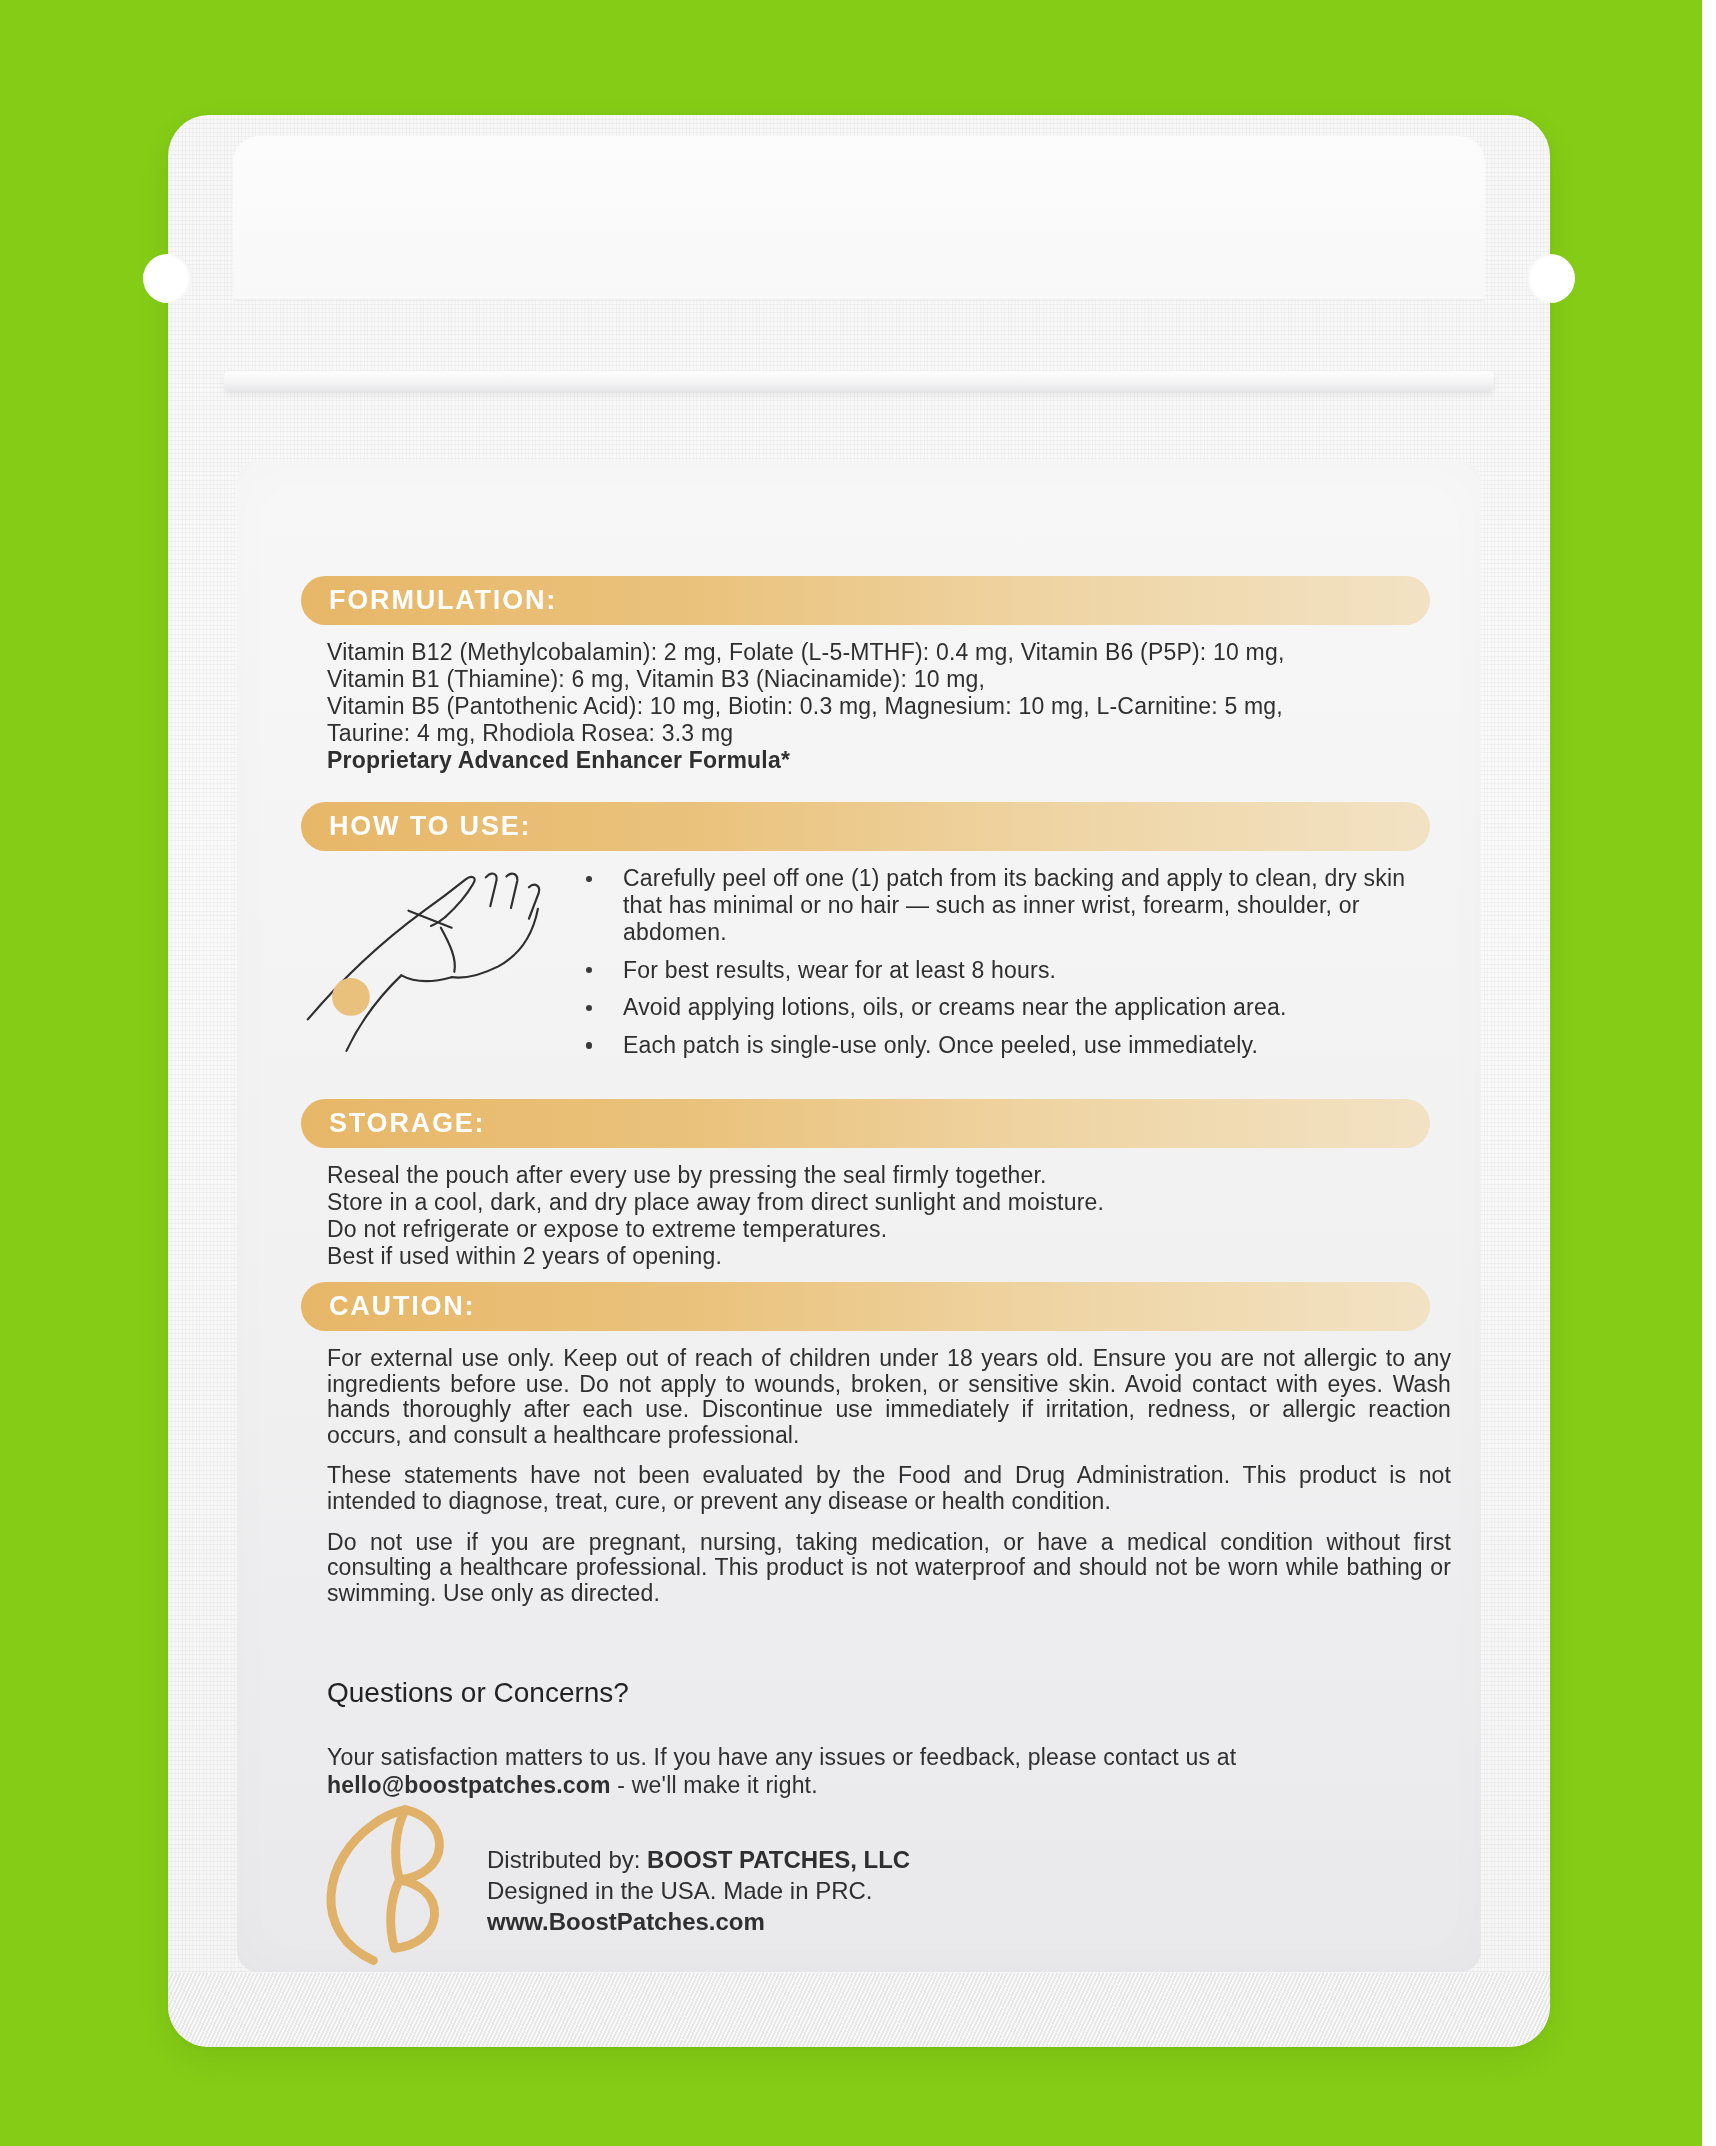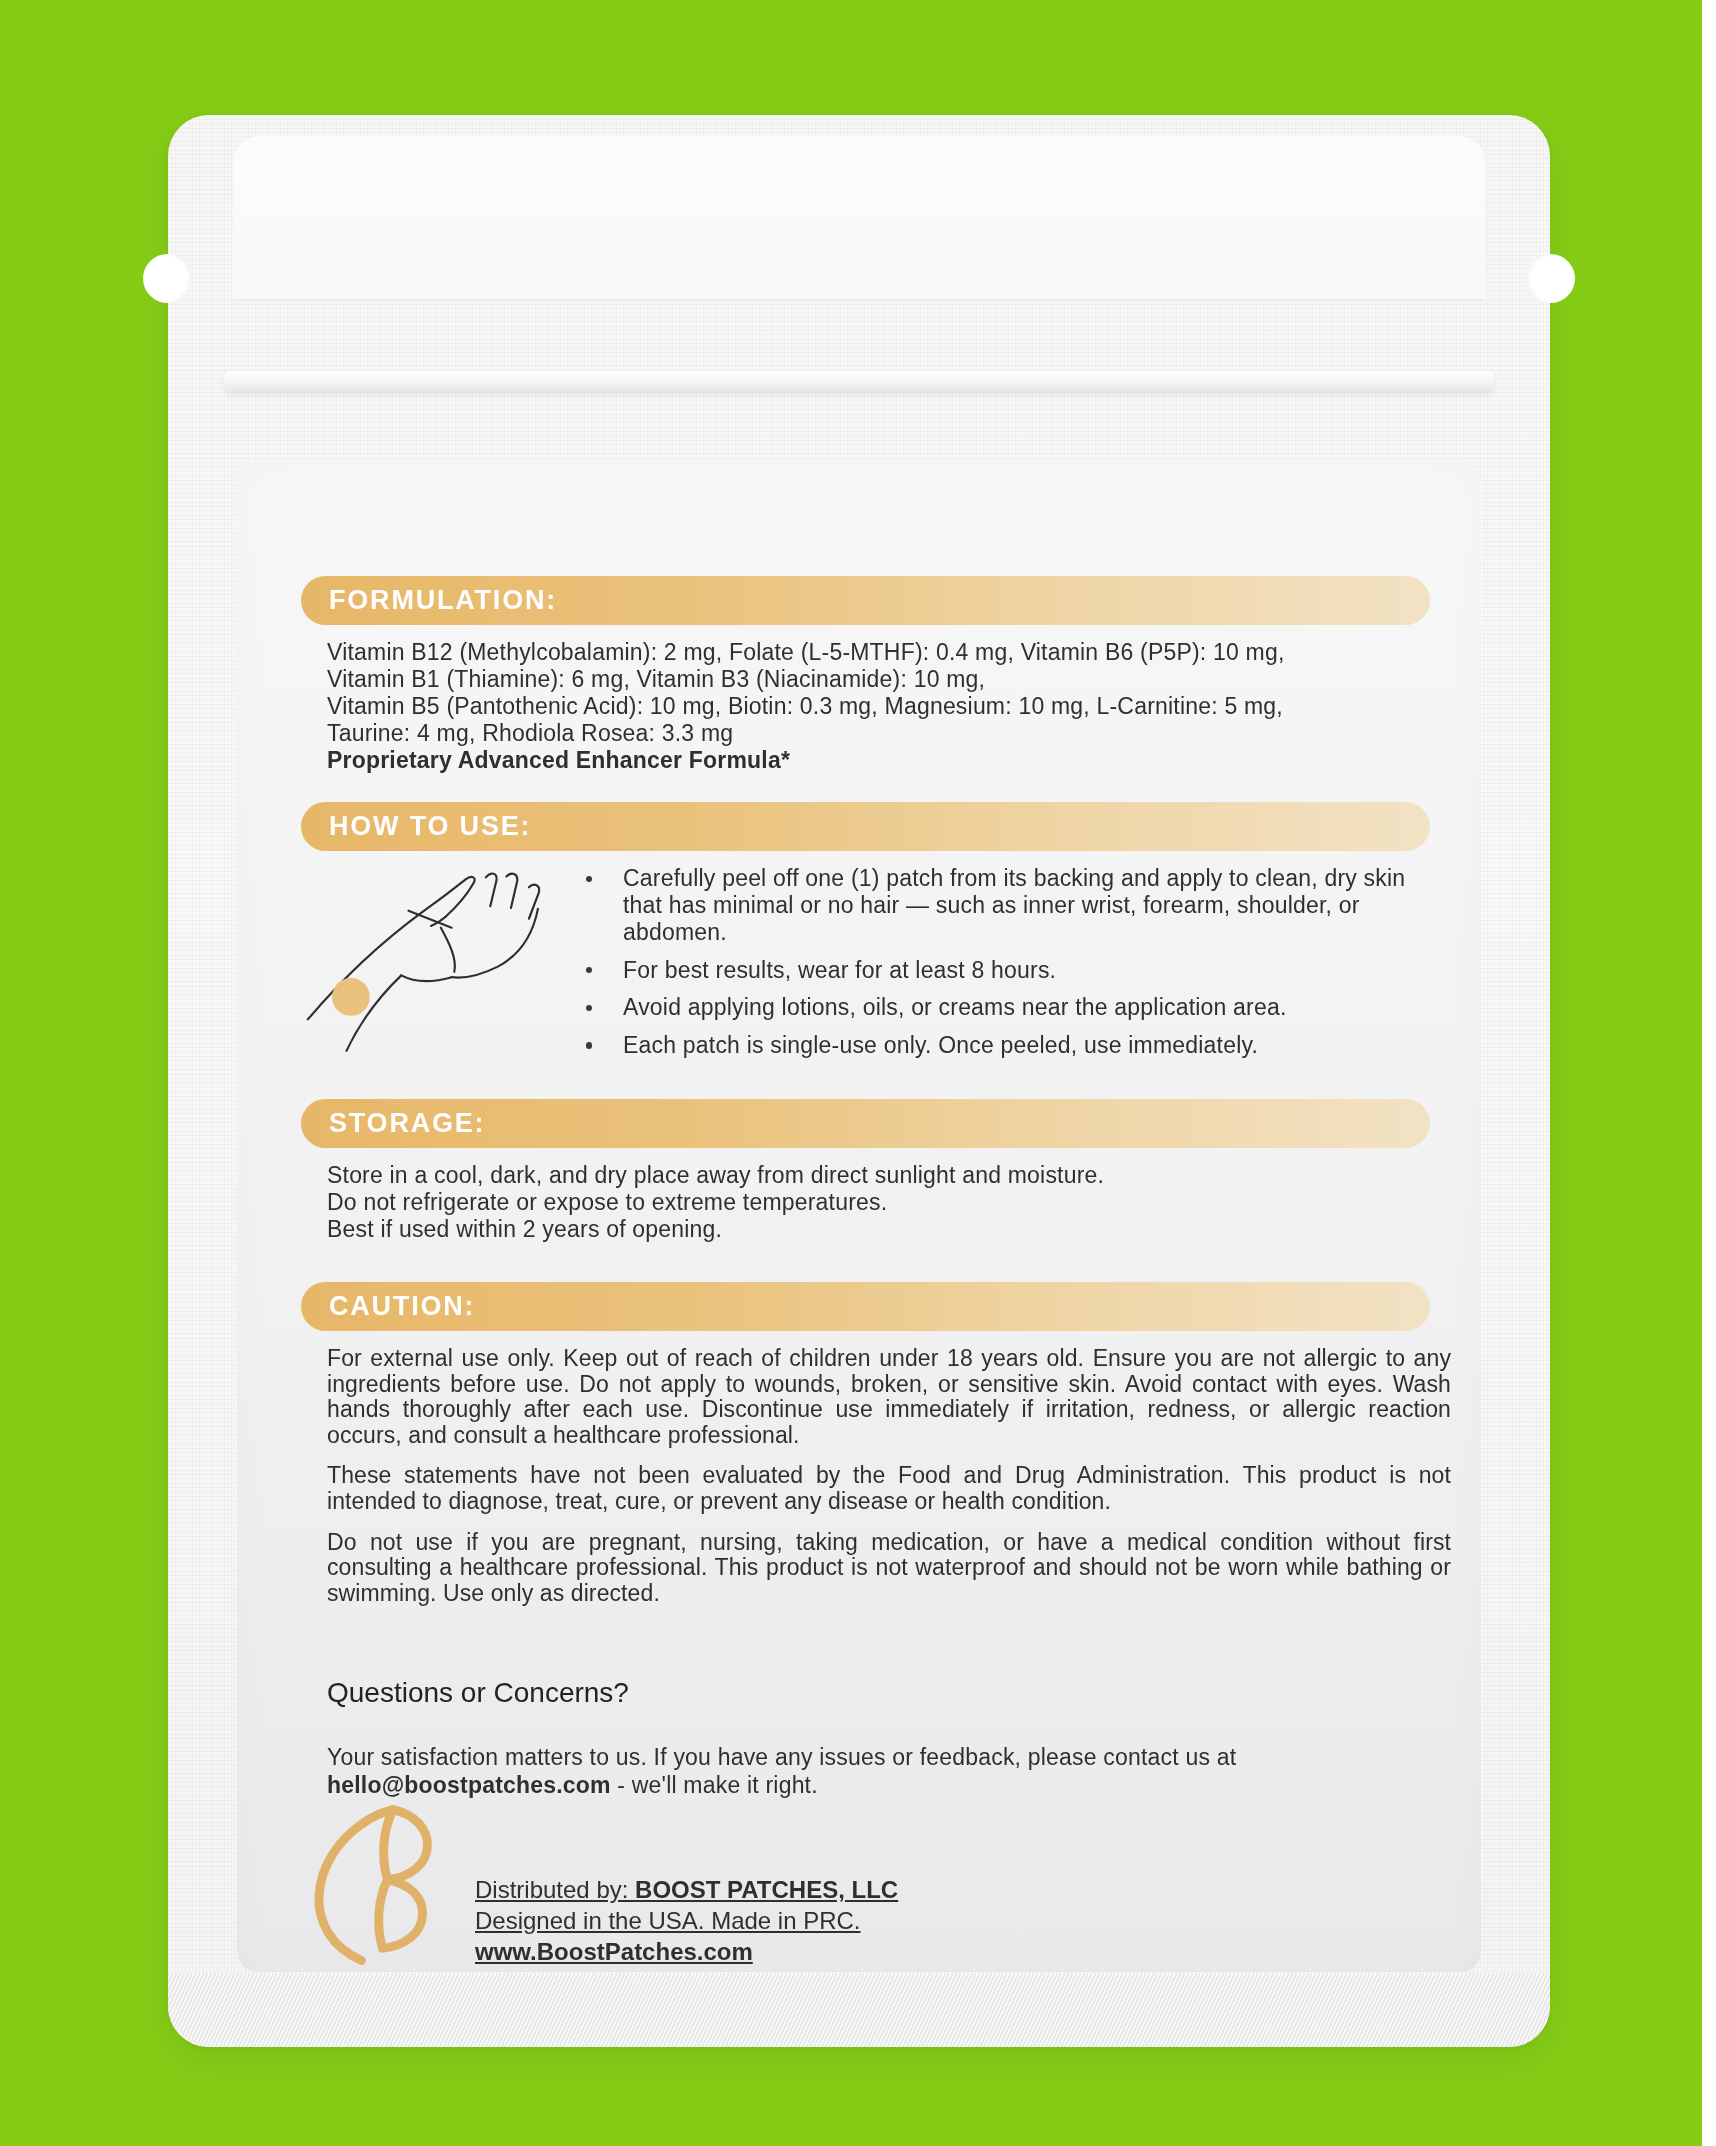--- a/index.html
+++ b/index.html
@@ -114,21 +114,21 @@
   .caution-text { position: absolute; left: 90px; top: 885px; width: 1124px; }
   .caution-text p { text-align: justify; margin: 0 0 15px 0; font-size: 23px; line-height: 25.6px; letter-spacing: 0.1px; }
 
   .questions-heading {
     position: absolute; left: 90px; top: 1216px;
     font-size: 28px; font-weight: 400; color: #222224;
   }
   .contact-body { position: absolute; left: 90px; top: 1256px; width: 1028px; line-height: 28px; margin-top: 26px; }
   .contact-body .bold { font-weight: 700; }
 
-  .footer { position: absolute; left: 73px; top: 1343px; display: flex; align-items: flex-end; text-decoration: underline; }
+  .footer { position: absolute; left: 85px; top: 1343px; display: flex; align-items: center; }
   .footer-logo { width: 124px; height: 163px; flex: 0 0 auto; }
   .footer-text { margin-left: 41px; padding-top: 10.6px; font-size: 24px; line-height: 31px; }
   .footer-text .bold { font-weight: 700; }
 </style>
 </head>
 <body>
 
 <div class="stage">
   <div class="pouch">
 
@@ -196,20 +196,21 @@
         <div class="bullet-item">
           <span class="dot"></span>
           <span>Each patch is single-use only. Once peeled, use immediately.</span>
         </div>
       </div>
 
       <div class="section-bar bar-storage">
         <span>STORAGE:</span>
       </div>
       <div class="storage-text body-text">
+        <div>Reseal the pouch after every use by pressing the seal firmly together.</div>
         <div>Store in a cool, dark, and dry place away from direct sunlight and moisture.</div>
         <div>Do not refrigerate or expose to extreme temperatures.</div>
         <div>Best if used within 2 years of opening.</div>
       </div>
 
       <div class="section-bar bar-caution">
         <span>CAUTION:</span>
       </div>
       <div class="caution-text">
         <p>For external use only. Keep out of reach of children under 18 years old. Ensure you are not allergic to any ingredients before use. Do not apply to wounds, broken, or sensitive skin. Avoid contact with eyes. Wash hands thoroughly after each use. Discontinue use immediately if irritation, redness, or allergic reaction occurs, and consult a healthcare professional.</p>

